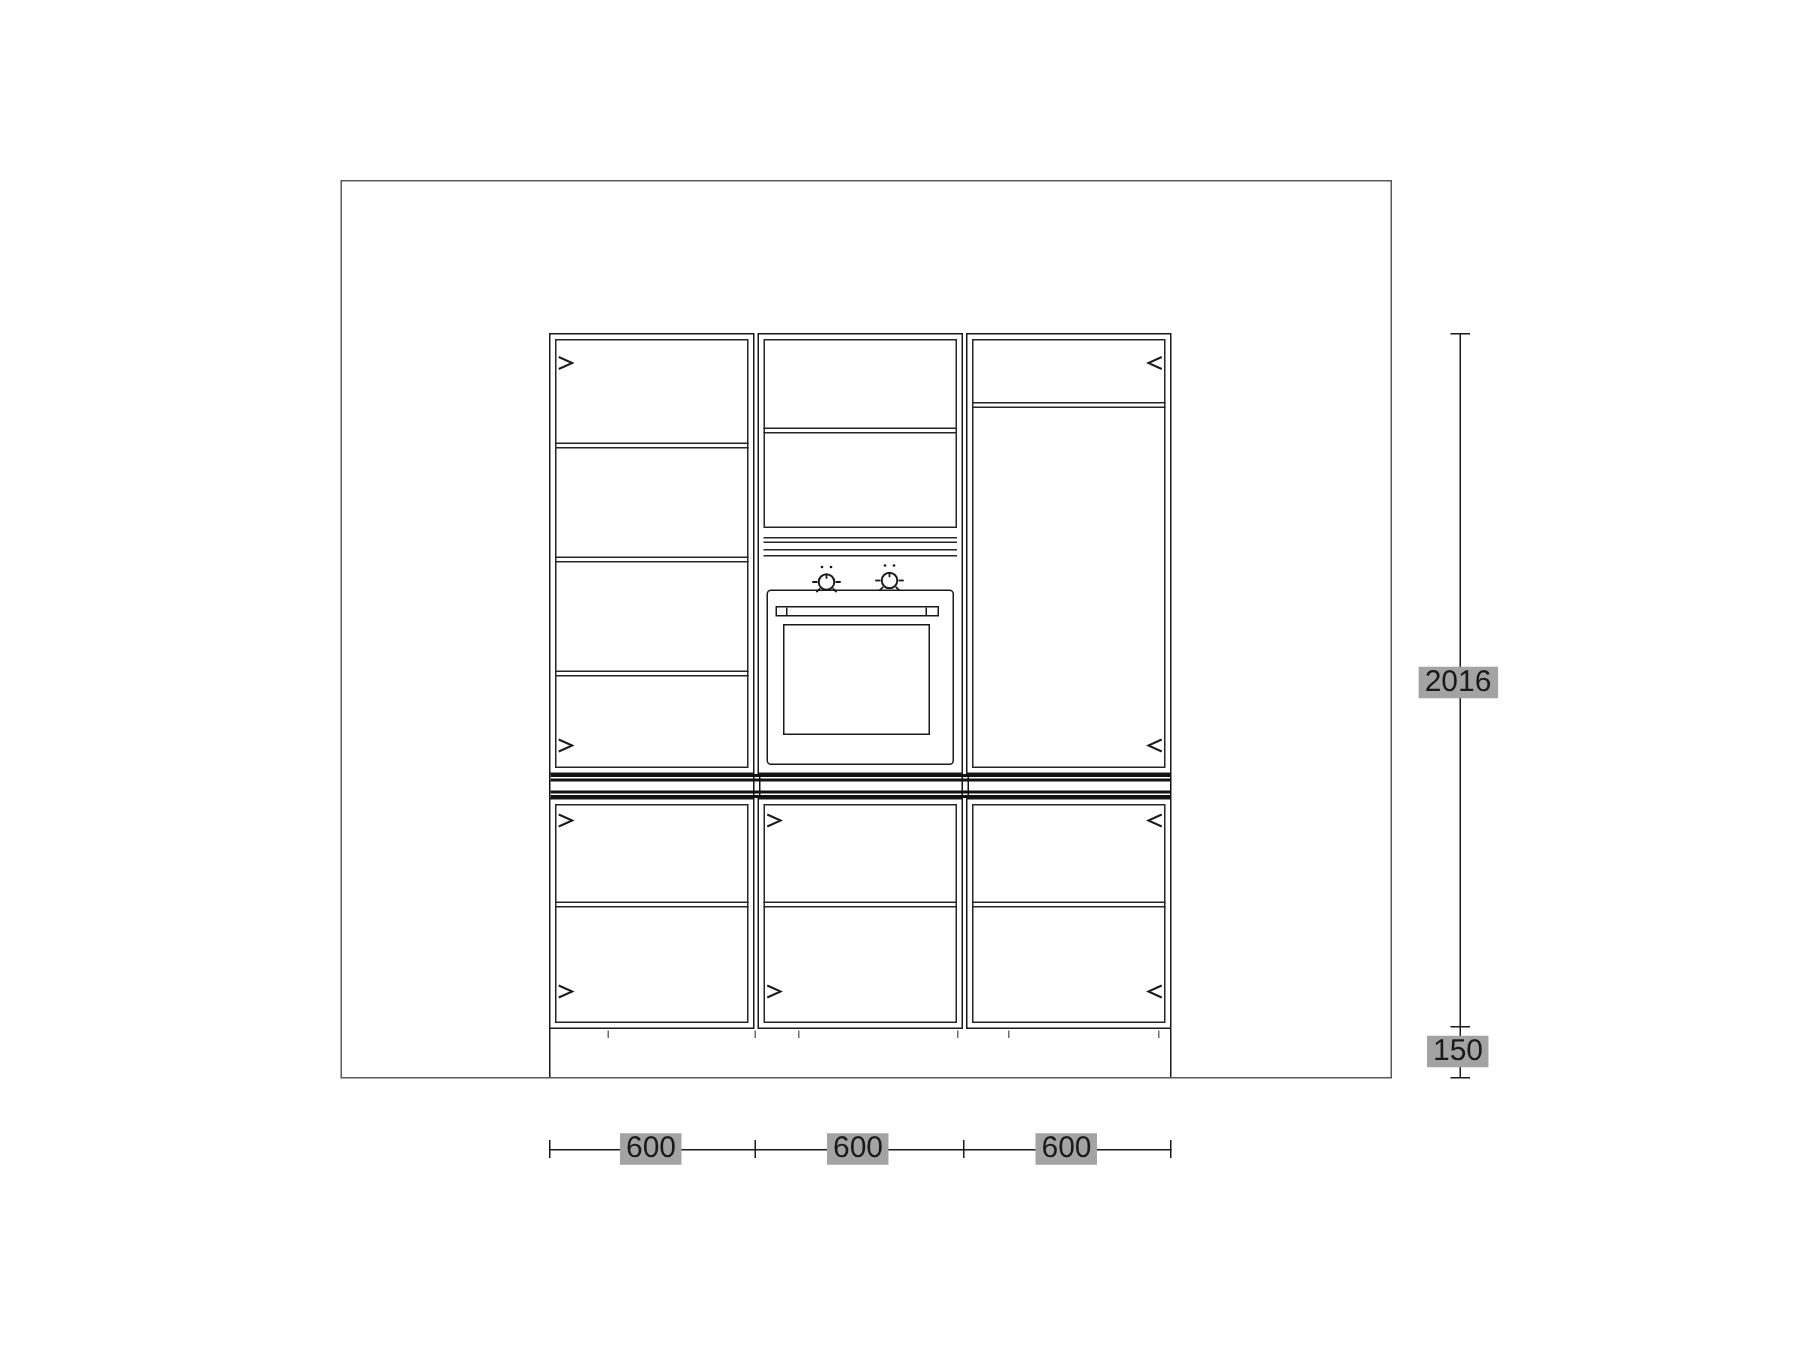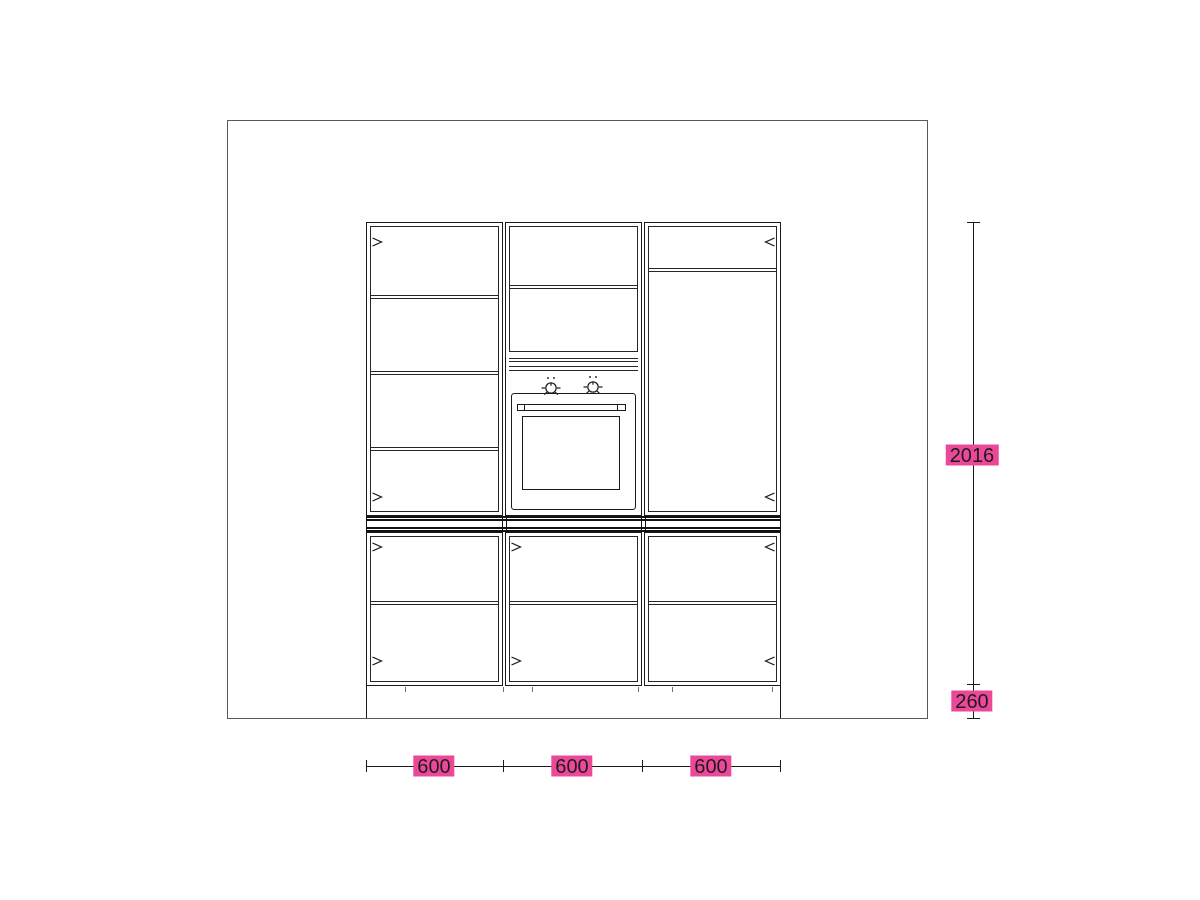--- a/index.html
+++ b/index.html
@@ -11,21 +11,21 @@
   .door{border:1px solid #262626;}
   .dline{border-top:1px solid #262626;border-bottom:1px solid #262626;}
   .band{border-top:2px solid #121212;border-bottom:2px solid #121212;}
   .bandwrap{border-left:1.6px solid #121212;border-right:1.6px solid #121212;}
   .vstub{border-left:1.4px solid #121212;border-right:1.4px solid #121212;}
   .plinth{border-left:1.4px solid #1a1a1a;border-right:1.4px solid #1a1a1a;}
   .dim-h{border-top:1.2px solid #1a1a1a;}
   .dim-v{border-left:1.2px solid #1a1a1a;}
   .tick{background:#1a1a1a;}
   .foot{background:#6f6f6f;}
-  .dim-label{font-size:20px;color:#1a1a1a;background:#ec4899;padding:0 4px;
+  .dim-label{font-size:20px;color:#1a1a1a;background:#a3a3a3;padding:0 4px;
              transform:translate(-50%,-50%);white-space:nowrap;line-height:1.05;}
   svg{display:block;}
 </style>
 </head>
 <body>
 
 <div class="canvas">
 
   <div class="abs wall" style="left:227px;top:120px;width:701px;height:599px;"></div>
 
@@ -145,15 +145,15 @@
   <div class="abs tick" style="left:780px;top:760px;width:1px;height:12px;"></div>
   <div class="abs dim-label" style="left:434px;top:766px;">600</div>
   <div class="abs dim-label" style="left:572px;top:766px;">600</div>
   <div class="abs dim-label" style="left:711px;top:766px;">600</div>
 
   <div class="abs dim-v" style="left:973px;top:222px;width:0;height:496px;"></div>
   <div class="abs tick" style="left:967px;top:222px;width:13px;height:1px;"></div>
   <div class="abs tick" style="left:967px;top:684px;width:13px;height:1px;"></div>
   <div class="abs tick" style="left:967px;top:718px;width:13px;height:1px;"></div>
   <div class="abs dim-label" style="left:972px;top:455px;">2016</div>
-  <div class="abs dim-label" style="left:972px;top:701px;">260</div>
+  <div class="abs dim-label" style="left:972px;top:701px;">150</div>
 
 </div>
 
 </body></html>

